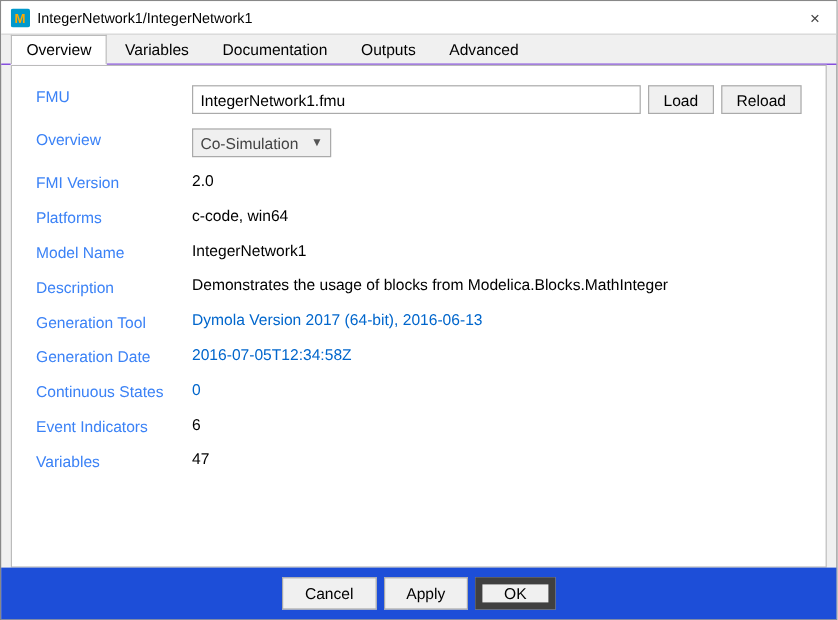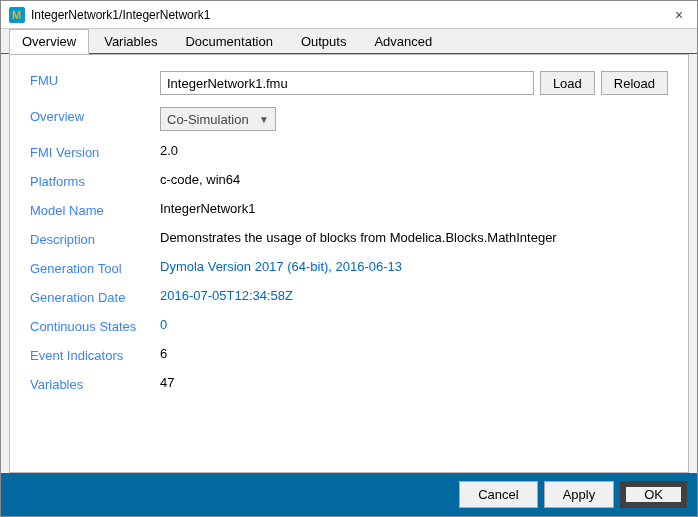--- a/index.html
+++ b/index.html
@@ -149,24 +149,24 @@
       justify-content: space-between;
       cursor: default;
     }
     .interface-select span.arrow {
       font-size: 10px;
       color: #555;
     }
 
     .footer {
       display: flex;
-      justify-content: flex-end;
+      justify-content: center;
       padding: 8px 10px;
       gap: 6px;
-      background: #0369a1;
+      background: #1d4ed8;
     }
     .btn-footer {
       height: 27px;
       padding: 0 18px;
       border: 1px solid #aaa;
       background: #f0f0f0;
       font-size: 13px;
       cursor: pointer;
     }
     .btn-footer.default {

